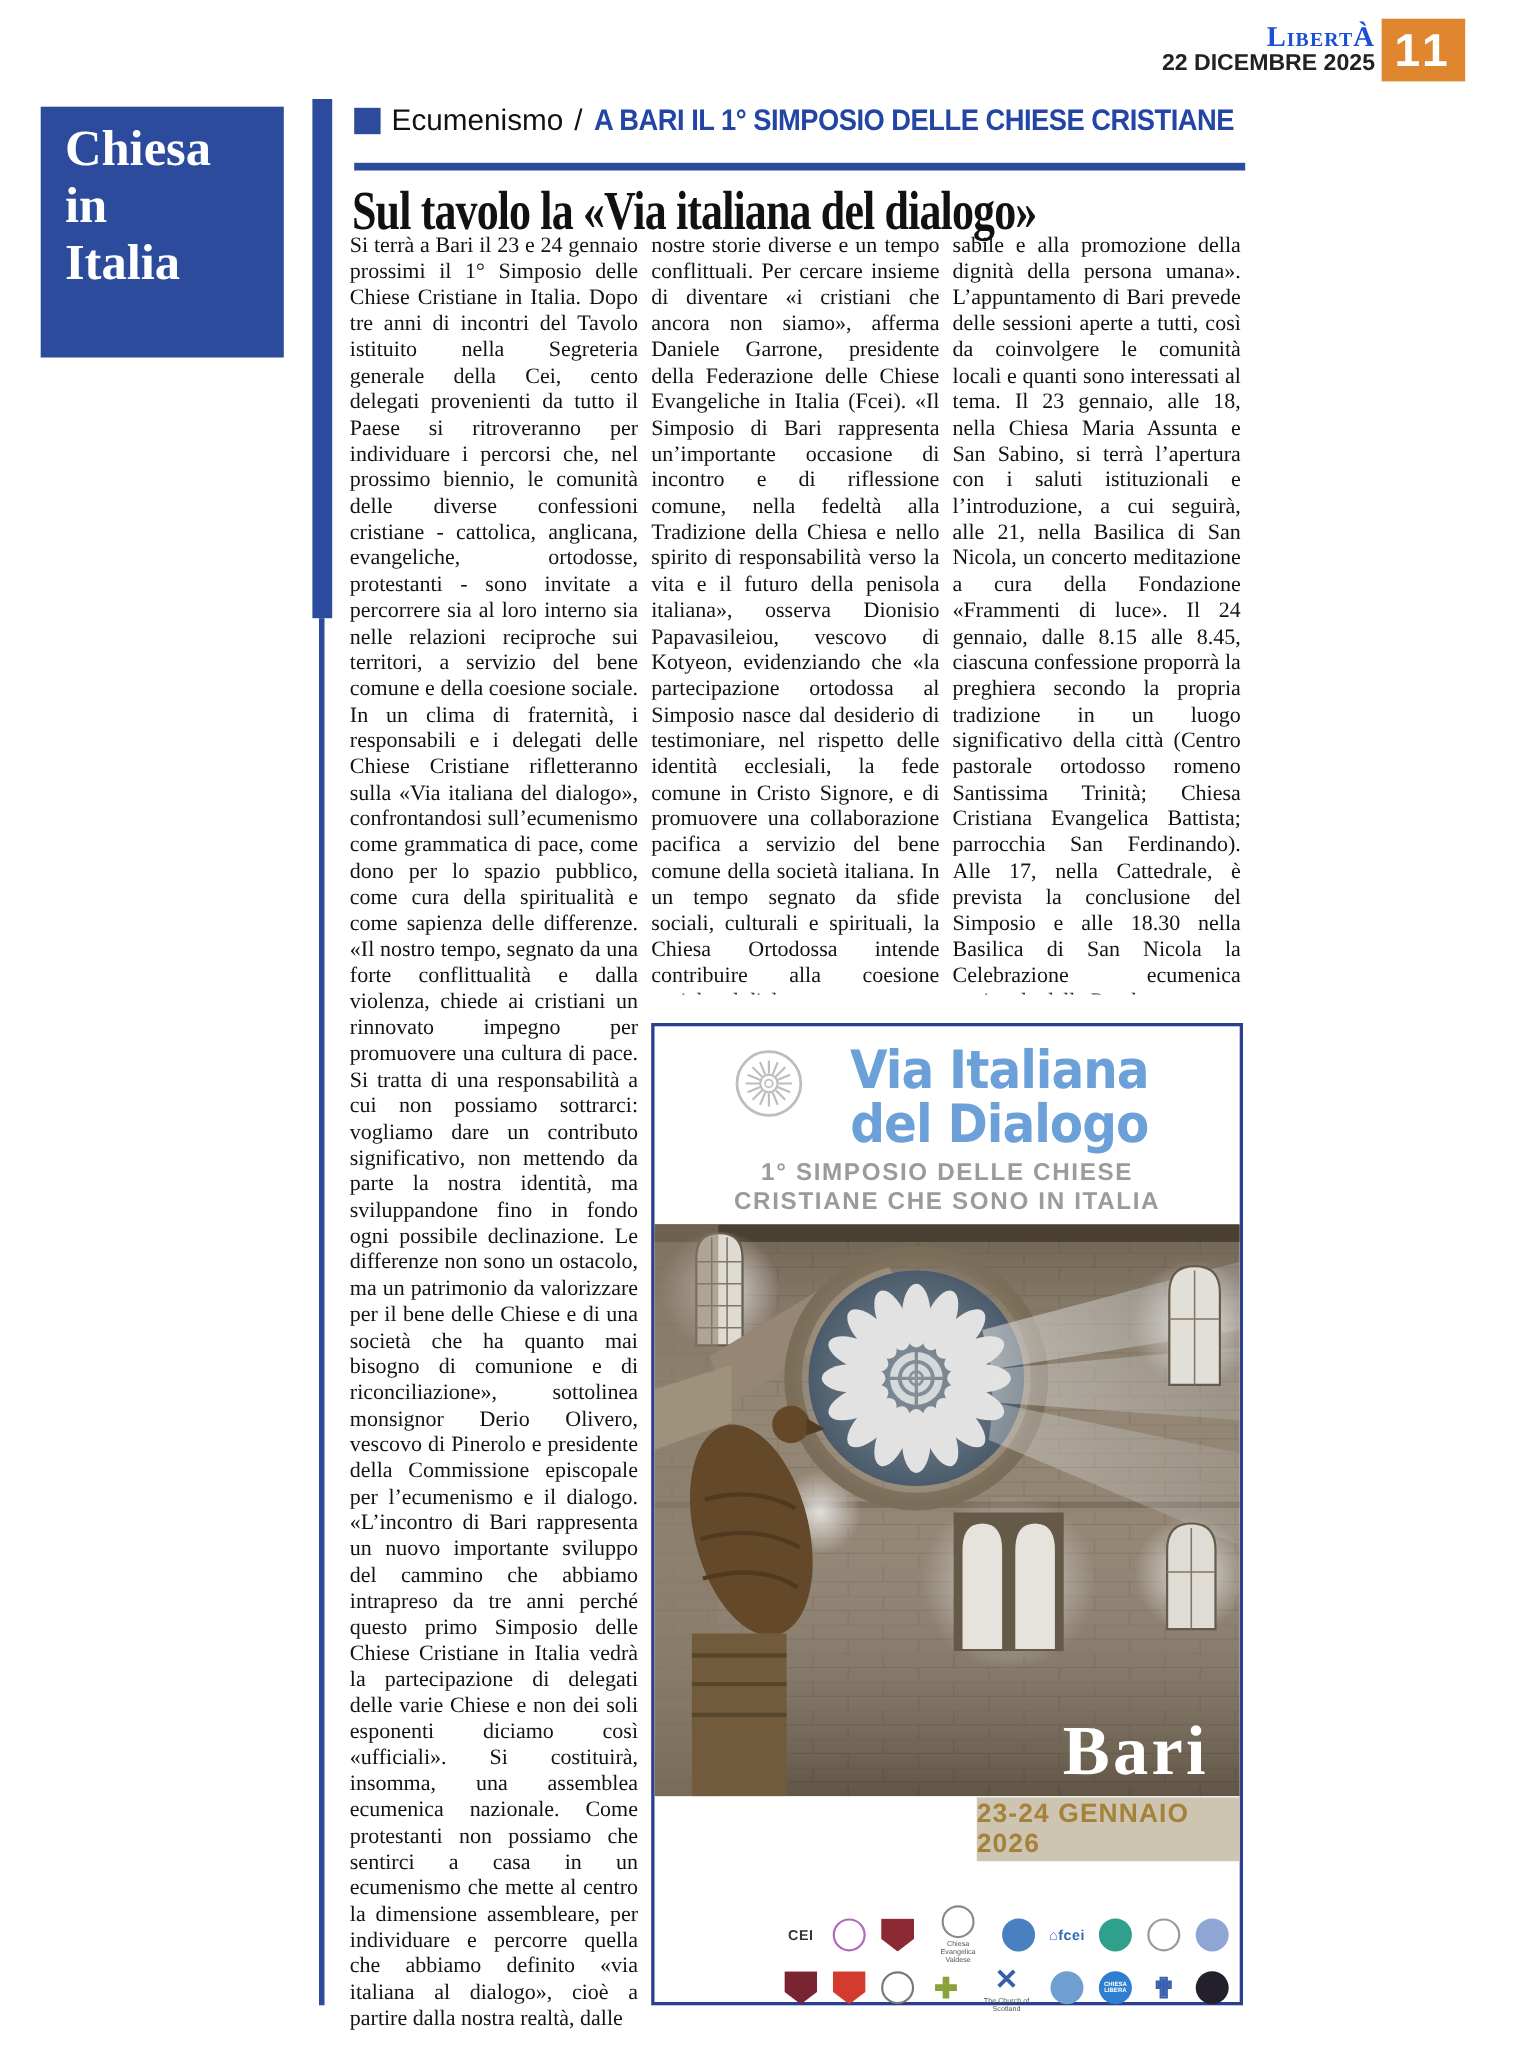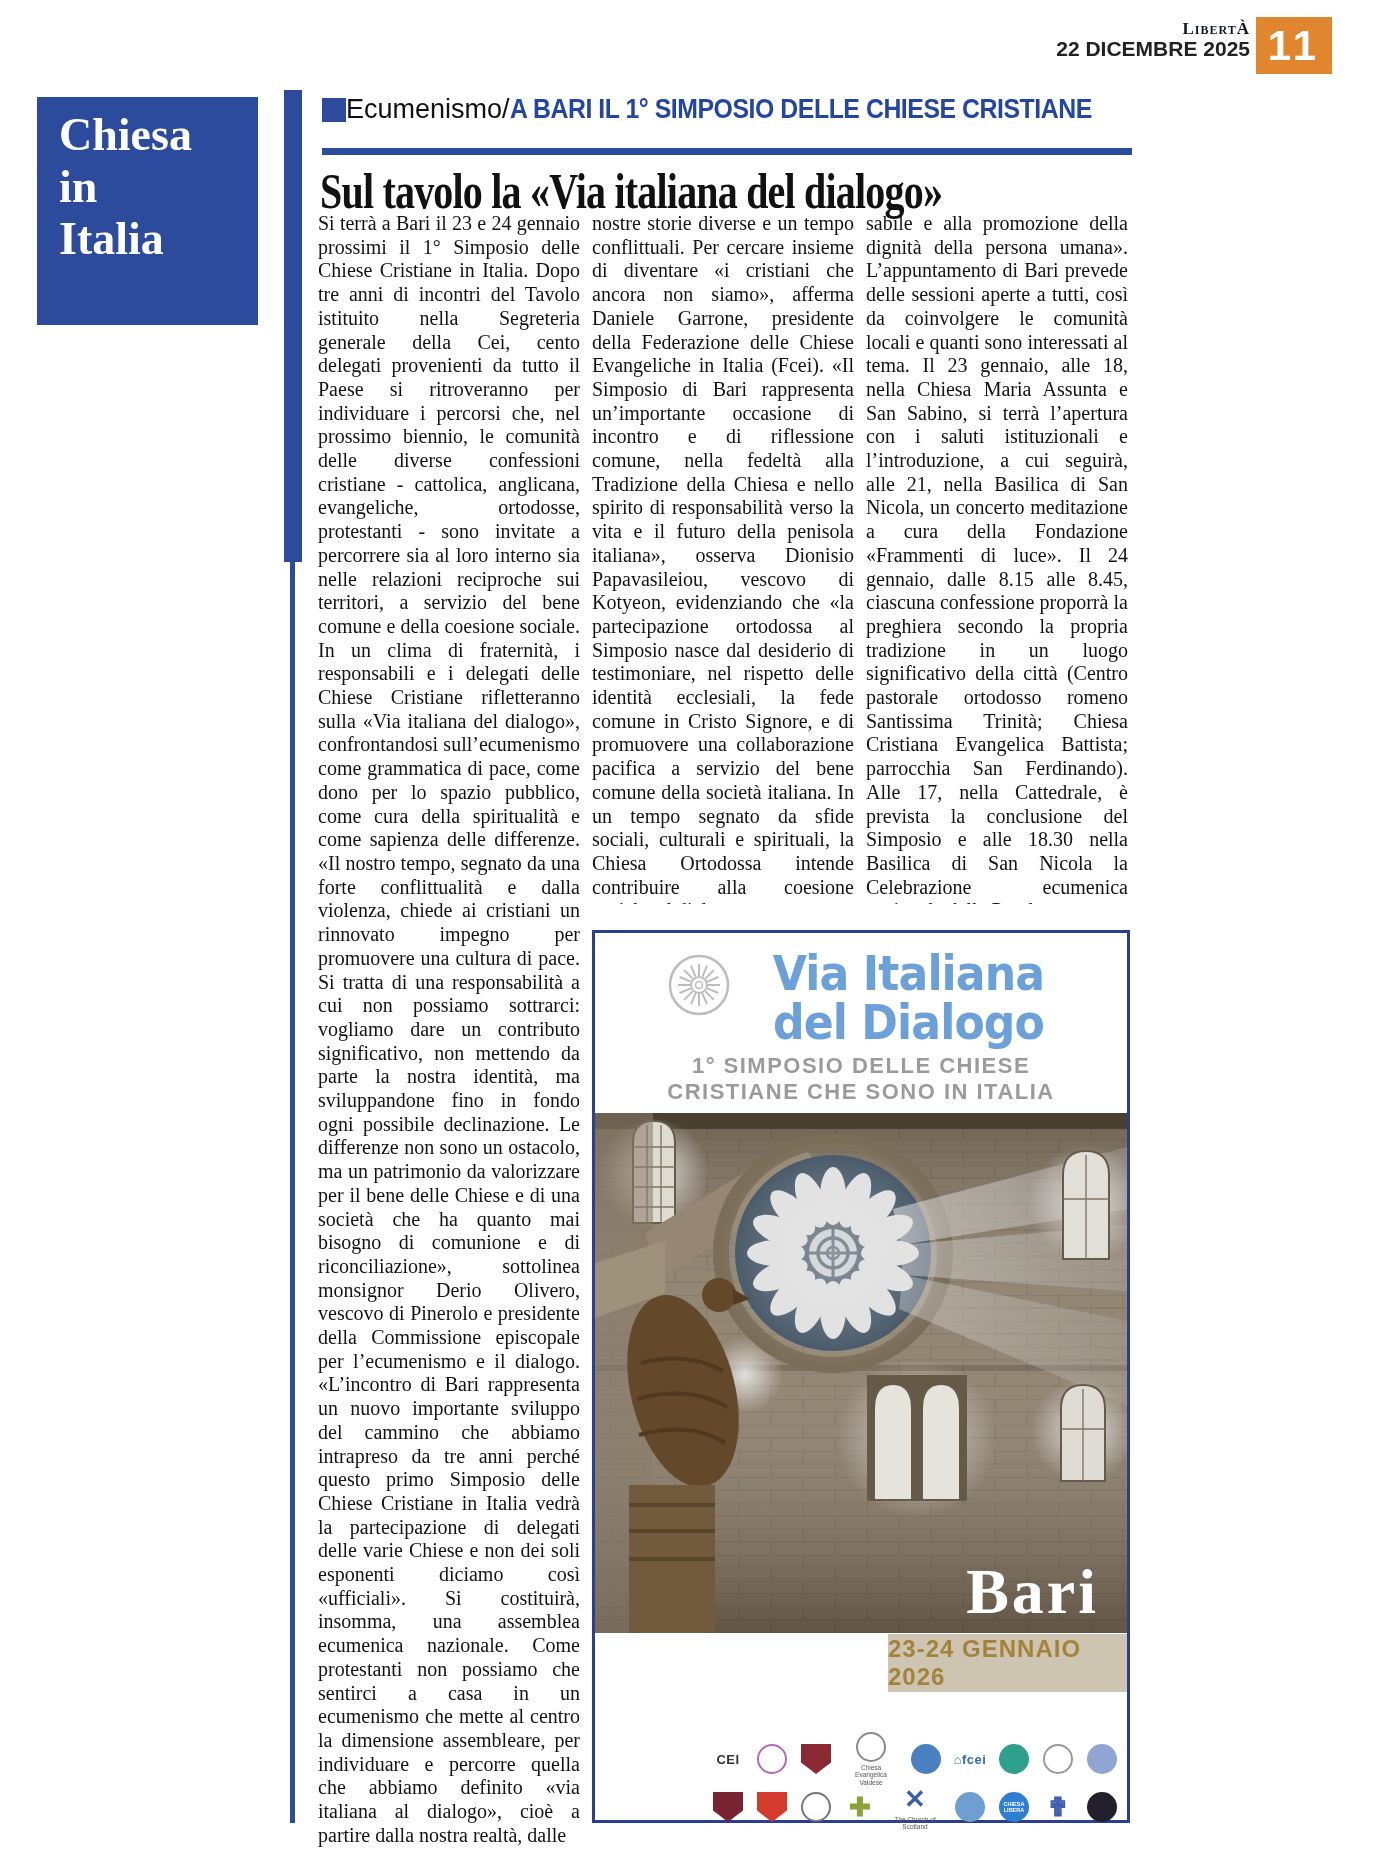--- a/index.html
+++ b/index.html
@@ -8,37 +8,37 @@
     --strip-bg:#cdc5b1; --strip-text:#a5823c; --ink:#1a1a1a;
   }
   *{margin:0;padding:0;box-sizing:border-box;}
   html,body{background:#fff;}
   .page{position:relative;width:1383px;height:1871px;background:#fff;overflow:hidden;
          font-family:"Liberation Serif",serif;color:var(--ink);}
 
   
   .folio{position:absolute;top:20px;right:133px;text-align:right;line-height:1.05;}
   .masthead{font-family:"Liberation Serif",serif;font-variant:small-caps;font-weight:bold;
-            font-size:17px;letter-spacing:1px;color:#0f172a;}
+            font-size:26px;letter-spacing:1px;color:#1d4ed8;}
   .issue-date{font-family:"Liberation Sans",sans-serif;font-weight:bold;font-size:21px;color:#222;}
   .pagenum{position:absolute;top:17px;left:1256px;width:76px;height:57px;background:var(--orange);
            color:#fff;font-family:"Liberation Sans",sans-serif;font-weight:bold;font-size:42px;
            display:flex;align-items:center;justify-content:center;letter-spacing:4px;}
 
   
   .section-box{position:absolute;left:37px;top:97px;width:221px;height:228px;background:var(--brand-blue);
                color:#fff;font-weight:bold;font-size:46px;line-height:52px;padding:12px 13px 0 22px;
                white-space:pre-line;font-family:"Liberation Serif",serif;}
 
   
   .rule-thick{position:absolute;left:284px;top:90px;width:18px;height:472px;background:var(--brand-blue);}
   .rule-thin{position:absolute;left:290px;top:562px;width:5px;height:1261px;background:var(--brand-blue);}
 
   
-  .kicker{position:absolute;left:322px;top:94px;display:flex;align-items:center;gap:0;
+  .kicker{position:absolute;left:322px;top:94px;display:flex;align-items:center;gap:10px;
           font-family:"Liberation Sans",sans-serif;font-size:27px;white-space:nowrap;}
   .kicker-square{width:24px;height:24px;background:var(--brand-blue);display:inline-block;}
   .kicker-section{color:#111;}
   .kicker-sep{color:#111;}
   .kicker-head{color:var(--kicker-blue);font-weight:bold;letter-spacing:-0.5px;
                transform:scaleX(.92);transform-origin:left center;}
   .blue-rule{position:absolute;left:322px;top:148px;width:810px;height:7px;background:var(--brand-blue);}
   .headline{position:absolute;left:320px;top:162px;font-size:50px;font-weight:bold;color:#111;
             white-space:nowrap;letter-spacing:-1px;transform:scaleX(.8);transform-origin:left top;
             font-family:"Liberation Serif",serif;}

